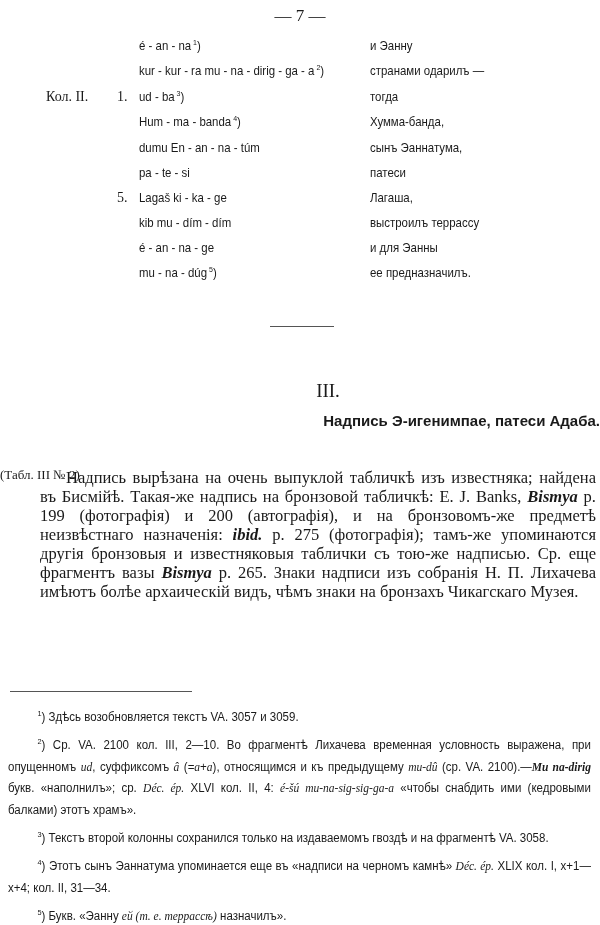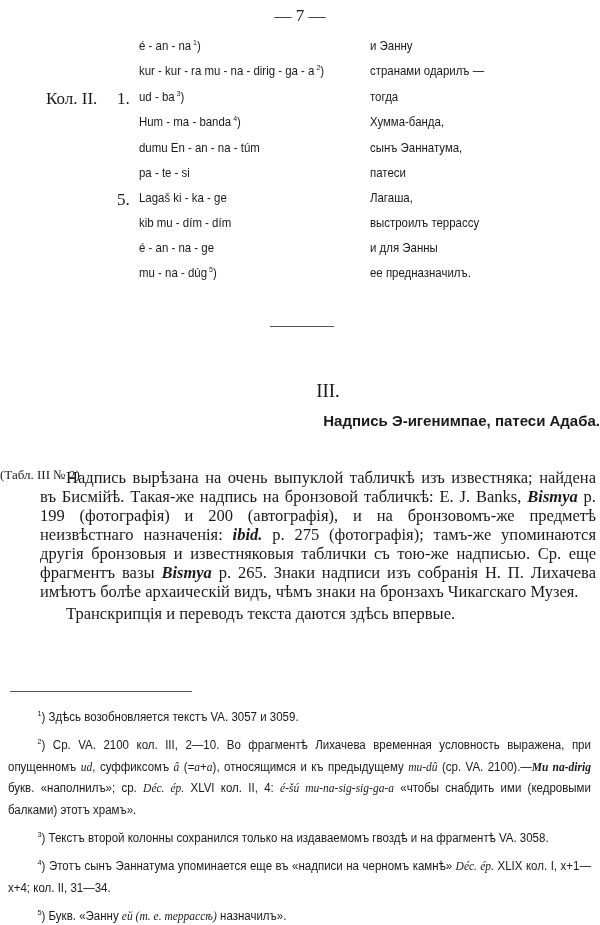--- a/index.html
+++ b/index.html
@@ -2,21 +2,21 @@
 <html><head>
   <meta charset="utf-8">
   <style>
     * { margin: 0; padding: 0; box-sizing: border-box; }
     html, body { width: 600px; height: 925px; background: #ffffff; overflow: hidden; }
     body { position: relative; font-family: "Liberation Serif", "DejaVu Serif", serif; color: #1a1a1a; }
     .abs { position: absolute; white-space: nowrap; }
     .page-num { top: 6px; left: 0; width: 600px; text-align: center; font-size: 17px; }
     .tr { font-family: "Liberation Sans", "DejaVu Sans", sans-serif; font-size: 13px; transform: scaleX(0.88); transform-origin: left center; }
     .tl { font-family: "Liberation Sans", "DejaVu Sans", sans-serif; font-size: 13px; transform: scaleX(0.88); transform-origin: left center; }
-    .lbl { font-family: "Liberation Serif", serif; font-size: 17px; }
+    .lbl { font-family: "Liberation Serif", serif; font-size: 14px; }
     sup { font-size: 8px; vertical-align: 5px; }
     .sep { position: absolute; height: 1px; background: #555; }
     .sec-num { top: 380px; left: 0; width: 600px; text-align: center; font-size: 19px; margin-left: 28px; }
     .sec-title { top: 412px; left: 0; width: 600px; text-align: right; font-family: "Liberation Sans", sans-serif; font-weight: bold; font-size: 15px; }
     .sec-ref { top: 467px; left: 0; width: 600px; text-align: left; font-size: 13px; }
     .body-text { position: absolute; left: 40px; width: 556px; font-size: 16.5px; line-height: 19px; text-align: justify; }
     .body-text p { text-indent: 26px; }
     .body-text p + p { margin-top: 3px; }
     .fn-rule { top: 691px; left: 10px; width: 182px; }
     .footnotes { position: absolute; left: 8px; width: 584px; font-size: 12.5px; line-height: 21.4px; text-align: justify; font-family: "Liberation Sans", "DejaVu Sans", sans-serif; }
@@ -57,21 +57,20 @@
   </div>
 
 <div class="sep" style="top:326px;left:270px;width:64px;"></div>
 
 <div class="abs sec-num">III.</div>
 <div class="abs sec-title">Надпись Э-игенимпае, патеси Адаба.</div>
 <div class="abs sec-ref">(Табл. III № 2)</div>
 
 <div class="body-text" style="top:468px;">
   <p><span>Надпись вырѣзана на очень выпуклой табличкѣ изъ известняка; найдена въ Бисмiйѣ. Такая-же надпись на бронзовой табличкѣ: E. J. Banks, </span><span class="bi">Bismya</span><span> p. 199 (фотографія) и 200 (автографія), и на бронзовомъ-же предметѣ неизвѣстнаго назначенія: </span><span class="bi">ibid.</span><span> p. 275 (фотографія); тамъ-же упоминаются другія бронзовыя и известняковыя таблички съ тою-же надписью. Ср. еще фрагментъ вазы </span><span class="bi">Bismya</span><span> p. 265. Знаки надписи изъ собранія Н. П. Лихачева имѣютъ болѣе архаическій видъ, чѣмъ знаки на бронзахъ Чикагскаго Музея.</span></p>
-  <p>Транскрипція и переводъ текста даются здѣсь впервые.</p>
 </div>
 
 <div class="sep fn-rule"></div>
 
 <div class="footnotes" style="top:703px;" id="footnotes">
     <p><sup>1</sup>) <span>Здѣсь возобновляется текстъ VA. 3057 и 3059.</span></p>
     <p><sup>2</sup>) <span>Ср. VA. 2100 кол. III, 2—10. Во фрагментѣ Лихачева временная условность выражена, при опущенномъ </span><span class="it">ud</span><span>, суффиксомъ </span><span class="it">â</span><span> (=</span><span class="it">a</span><span>+</span><span class="it">a</span><span>), относящимся и къ предыдущему </span><span class="it">mu-dû</span><span> (ср. VA. 2100).—</span><span class="bi">Mu na-dirig</span><span> букв. «наполнилъ»; ср. </span><span class="it">Déc. ép.</span><span> XLVI кол. II, 4: </span><span class="it">é-šú mu-na-sig-sig-ga-a</span><span> «чтобы снабдить ими (кедровыми балками) этотъ храмъ».</span></p>
     <p><sup>3</sup>) <span>Текстъ второй колонны сохранился только на издаваемомъ гвоздѣ и на фрагментѣ VA. 3058.</span></p>
     <p><sup>4</sup>) <span>Этотъ сынъ Эаннатума упоминается еще въ «надписи на черномъ камнѣ» </span><span class="it">Déc. ép.</span><span> XLIX кол. I, x+1—x+4; кол. II, 31—34.</span></p>
     <p><sup>5</sup>) <span>Букв. «Эанну </span><span class="it">ей (т. е. террассѣ)</span><span> назначилъ».</span></p>

